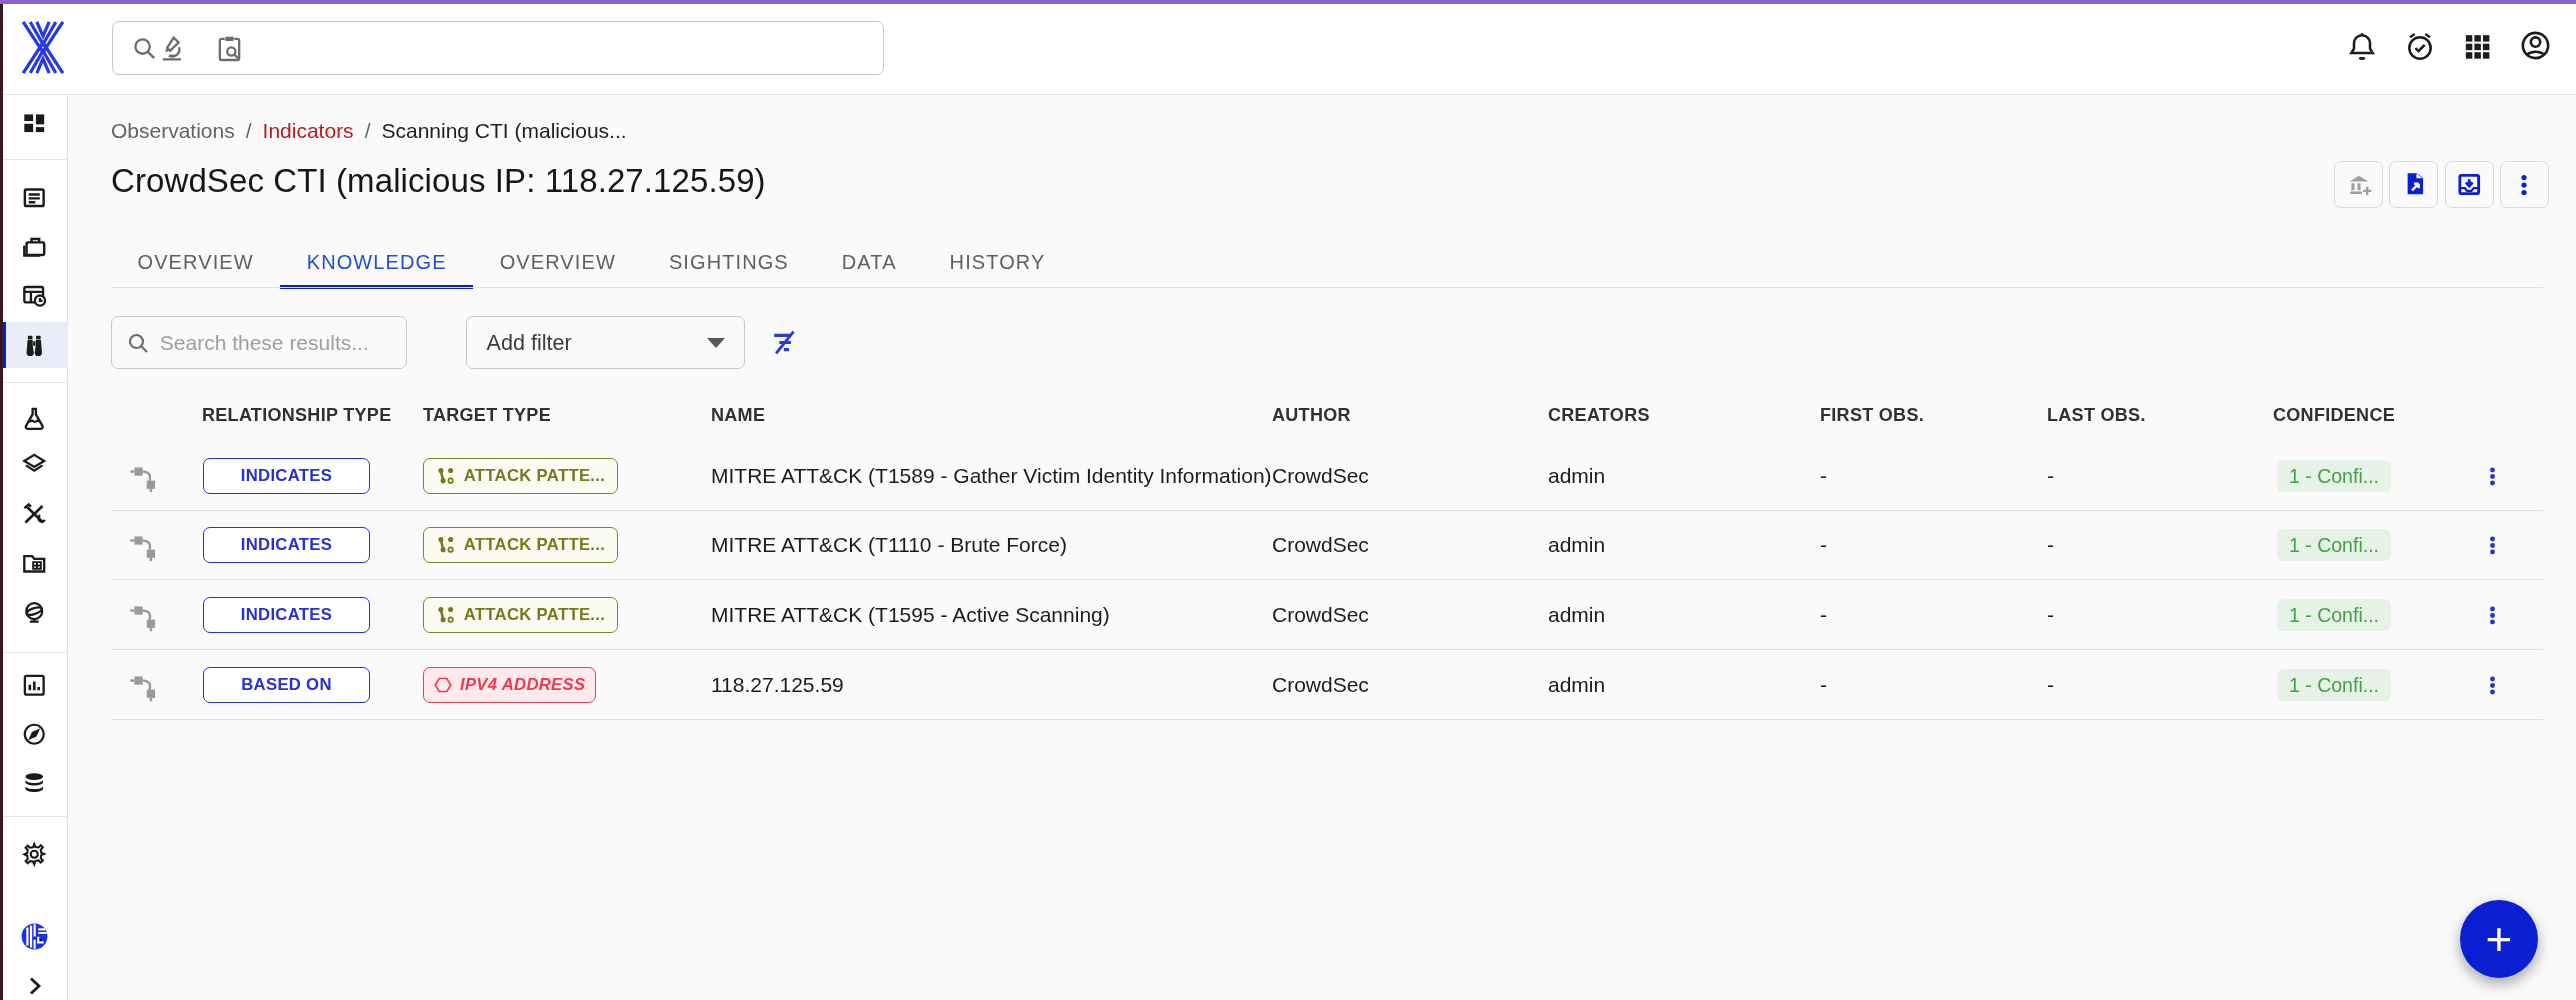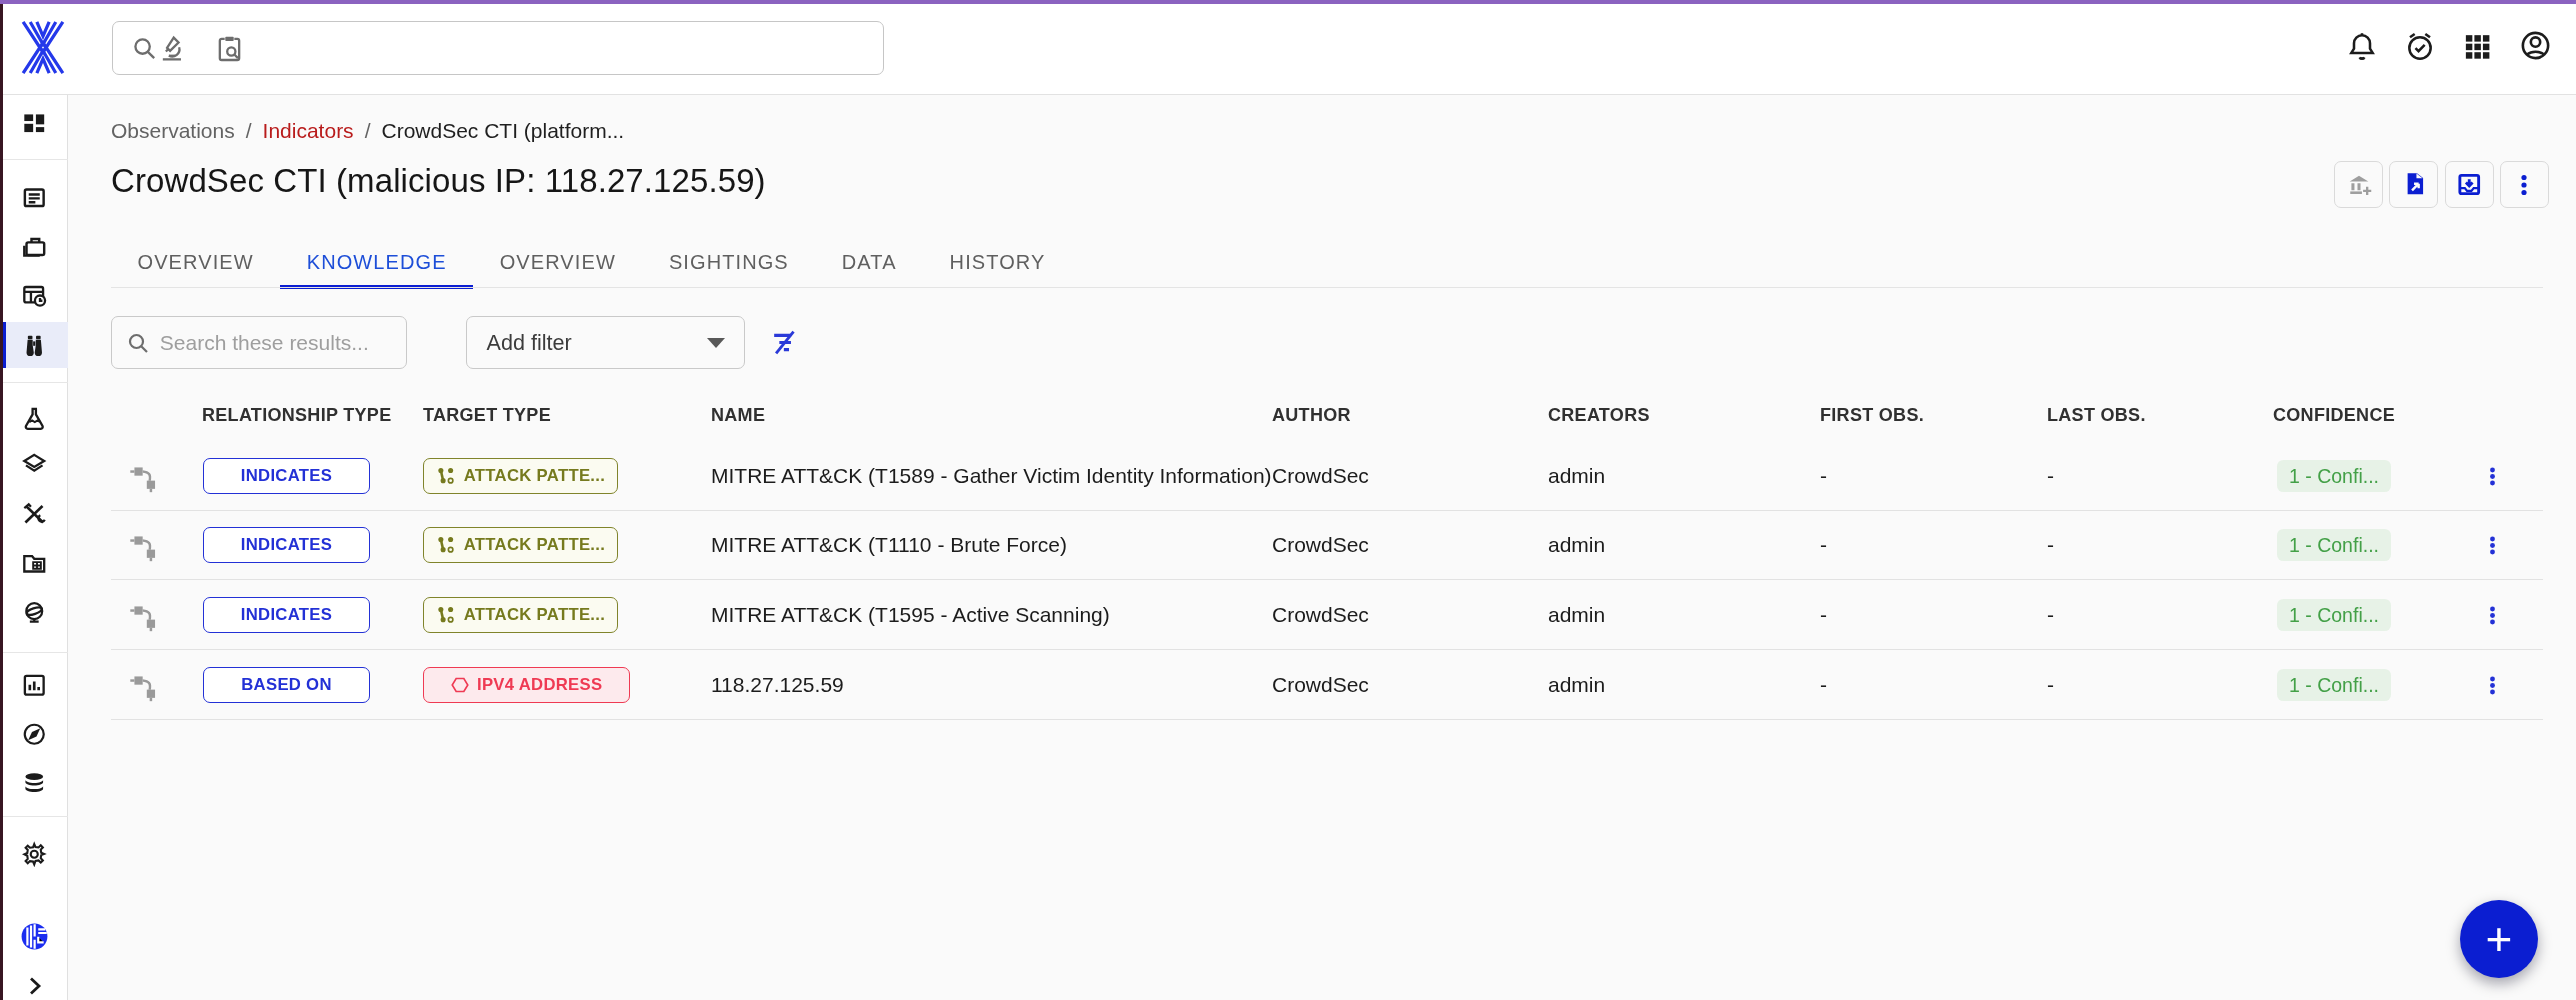--- a/index.html
+++ b/index.html
@@ -72,21 +72,21 @@
 
   .trow { position:absolute; left:0; width:2508px; height:70px; cursor:pointer; }
   .trow::after { content:""; position:absolute; left:43px; width:2432px; bottom:0; height:0.7px; background:#e2e2e2; }
   .cell { position:absolute; top:0; height:70px; display:flex; align-items:center; font-size:21px; color:#1c1c1c; white-space:nowrap; }
   .rel-curve { left:59px; color:#9a9a9a; }
 
   .chip { display:flex; align-items:center; justify-content:center; gap:8.4px; font-weight:700; letter-spacing:0.3px;
     border-radius:7px; font-size:16.7px; }
   .chip-rel { position:absolute; left:135px; top:16.7px; width:167px; height:36px; border:1.4px solid #2331d6; color:#2331d6; background:#fff; }
   .chip-olive { position:absolute; left:355px; top:16.7px; width:195px; height:36px; border:1.4px solid #80842b; color:#767a1e; background:#fbfbf1; }
-  .chip-red { position:absolute; left:355px; top:16.7px; width:207px; height:36px; border:1.4px solid #ef3a53; color:#ef3a53; background:#fdeaed; }
+  .chip-red { position:absolute; left:355px; top:16.7px; width:173px; height:36px; border:1.4px solid #ef3a53; color:#ef3a53; background:#fdeaed;font-style:italic; }
   .chip-conf { position:absolute; left:2209px; top:19px; width:114px; height:32px; background:#e7f2e7; color:#43a047;
     font-weight:400; font-size:19.5px; letter-spacing:0; border-radius:6.3px; }
   .kebab { position:absolute; left:2403px; top:0; width:42px; height:70px; display:flex; align-items:center; justify-content:center; color:#2331d6; }
 
   .fab { position:absolute; left:2392px; top:805px; width:78px; height:78px; border-radius:50%;
     background:#0b1ed1; box-shadow:0 5.6px 14px rgba(0,0,30,.35); display:flex; align-items:center; justify-content:center;
     color:#ffffff; font-size:46px; font-weight:300; cursor:pointer; z-index:60; }
 </style>
 </head>
 <body>
@@ -328,21 +328,21 @@
   </div>
 </div>
 
 <div class="content">
 
   <div class="breadcrumb">
     <span>Observations</span>
     <span>/</span>
     <span class="link">Indicators</span>
     <span>/</span>
-    <span class="current">CrowdSec CTI (platform...</span>
+    <span class="current">Scanning CTI (malicious...</span>
   </div>
 
   <div class="page-title">CrowdSec CTI (malicious IP: 118.27.125.59)</div>
 
   <div class="head-actions">
     <div class="ha-btn disabled">
       <span>
         <svg width="28" height="28" viewBox="0 0 24 24" fill="#9e9e9e">
           <path d="M4 9 L12 4 L20 9 Z"></path>
             <rect x="5.5" y="10.5" width="2.6" height="6"></rect>

